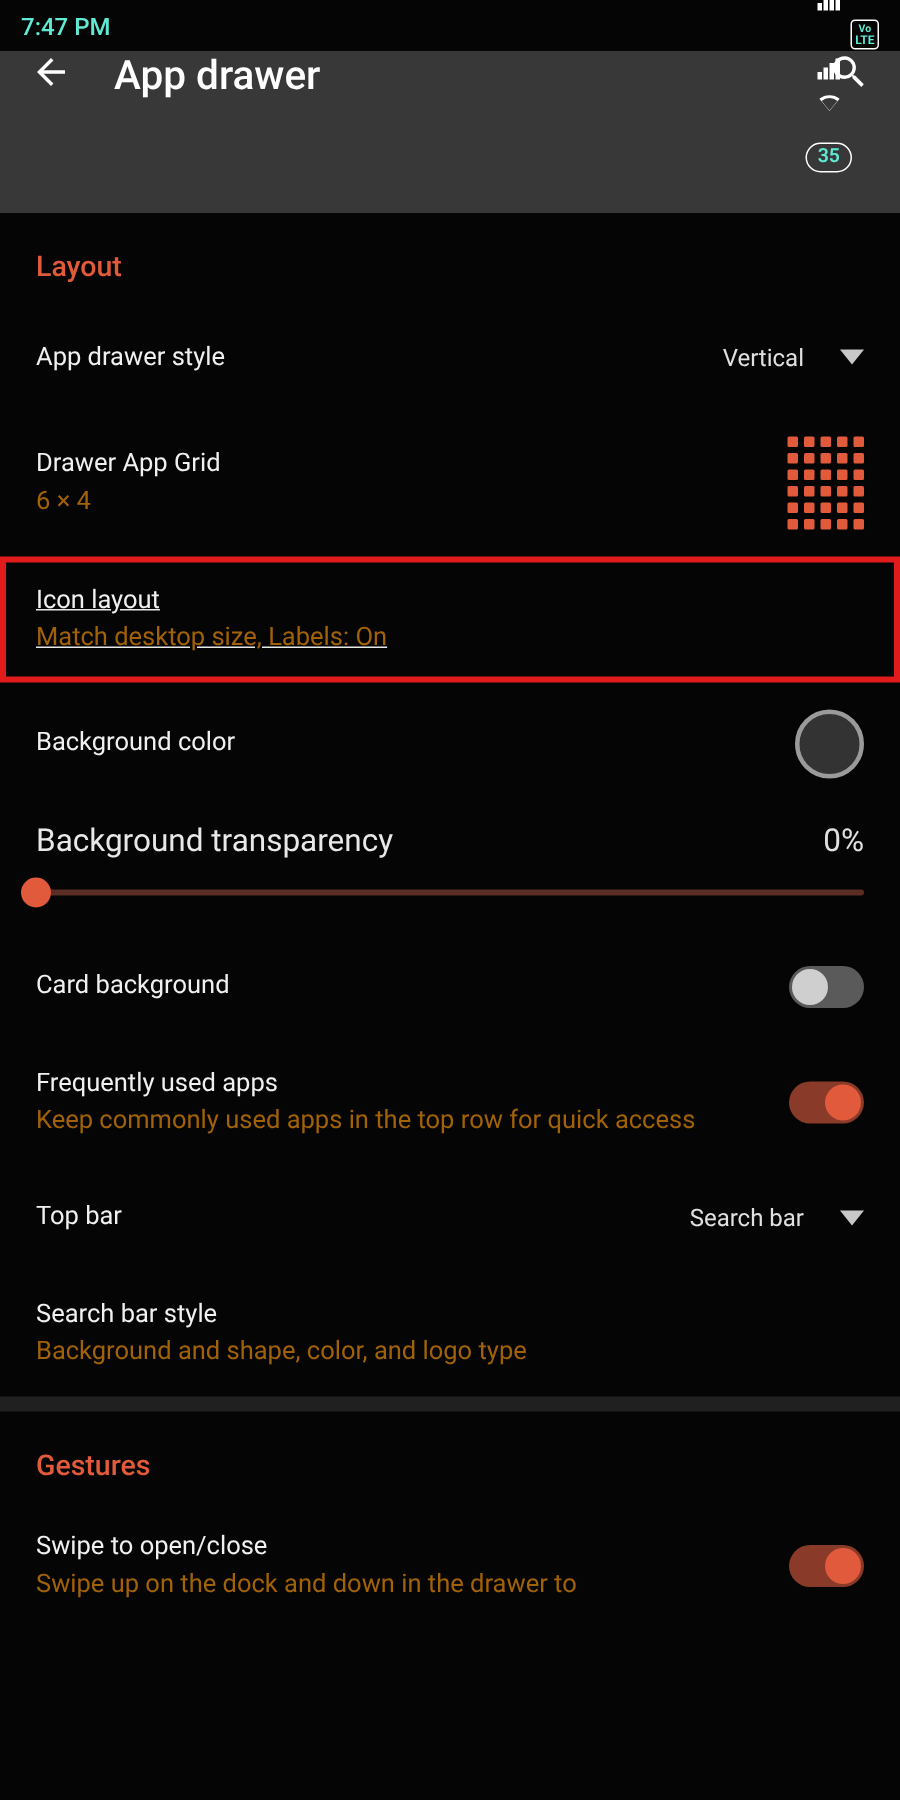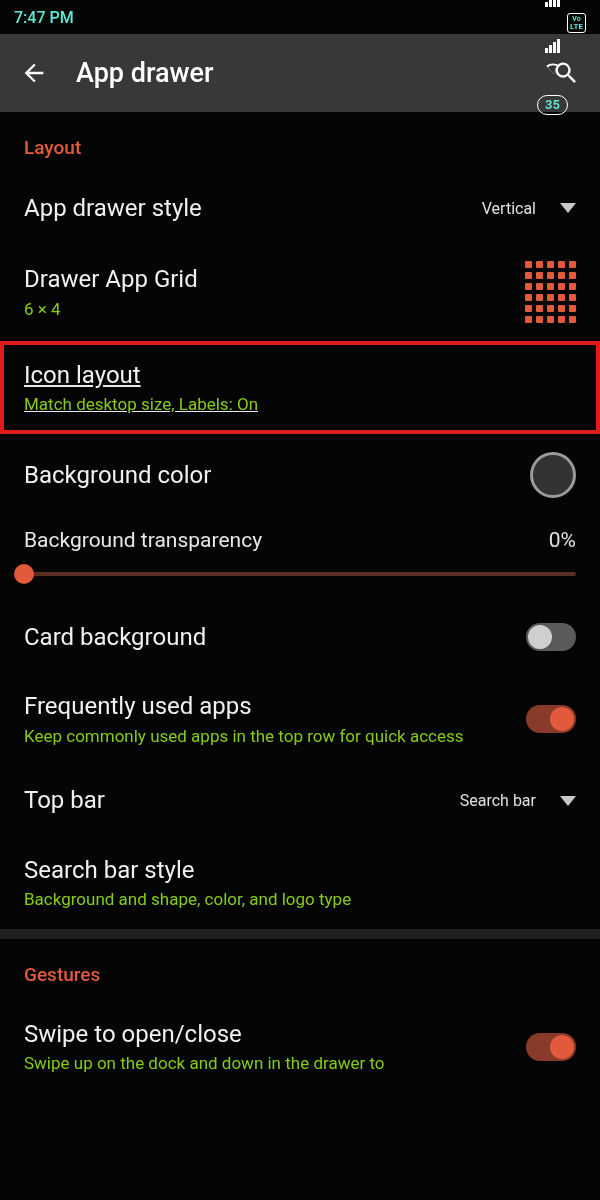--- a/index.html
+++ b/index.html
@@ -35,24 +35,23 @@
   border: 1.5px solid #fff; border-radius: 3px;
   font-size: 8px; font-weight: 700; line-height: 8px;
   padding: 1px 2px; text-align: center; margin-left: 48px;
 }
 .volte-box .top { font-size: 7px; }
 .signal { display: inline-flex; align-items: flex-end; gap: 1px; }
 .signal i { width: 3px; background: #fff; display: inline-block; }
 
 
 .app-bar {
-  height: 78px;
+  height: 108px;
   background: #383838;
   display: flex;
-  align-items: center;
   padding: 0 20px;
   gap: 28px;
 }
 .app-title { font-size: 27px; font-weight: 500; color: #fff; flex: 1; }
 .app-bar svg { width: 28px; height: 28px; fill: #fff; }
 
 
 .section-title {
   color: #e15a3b;
   font-size: 19px;
@@ -63,22 +62,22 @@
 
 
 .row {
   display: flex;
   align-items: center;
   padding: 18px 24px;
   min-height: 70px;
   gap: 16px;
 }
 .row-main { flex: 1; min-width: 0; }
-.row-title { font-size: 24px; color: #f0f0f0; line-height: 1.35; }
-.row-sub { font-size: 17px; color: #84cc16; line-height: 1.35; margin-top: 2px; }
+.row-title { font-size: 17px; color: #f0f0f0; line-height: 1.35; }
+.row-sub { font-size: 17px; color: #a16207; line-height: 1.35; margin-top: 2px; }
 .row-value { font-size: 16px; color: #e0e0e0; margin-right: 8px; }
 
 .highlighted { outline: 4px solid #e11b1b; outline-offset: -4px; text-decoration: underline; }
 
 
 .grid-icon {
   display: grid; grid-template-columns: repeat(5, 7px); grid-auto-rows: 7px;
   gap: 4px;
 }
 .grid-icon i { background: #e15a3b; border-radius: 1px; }

